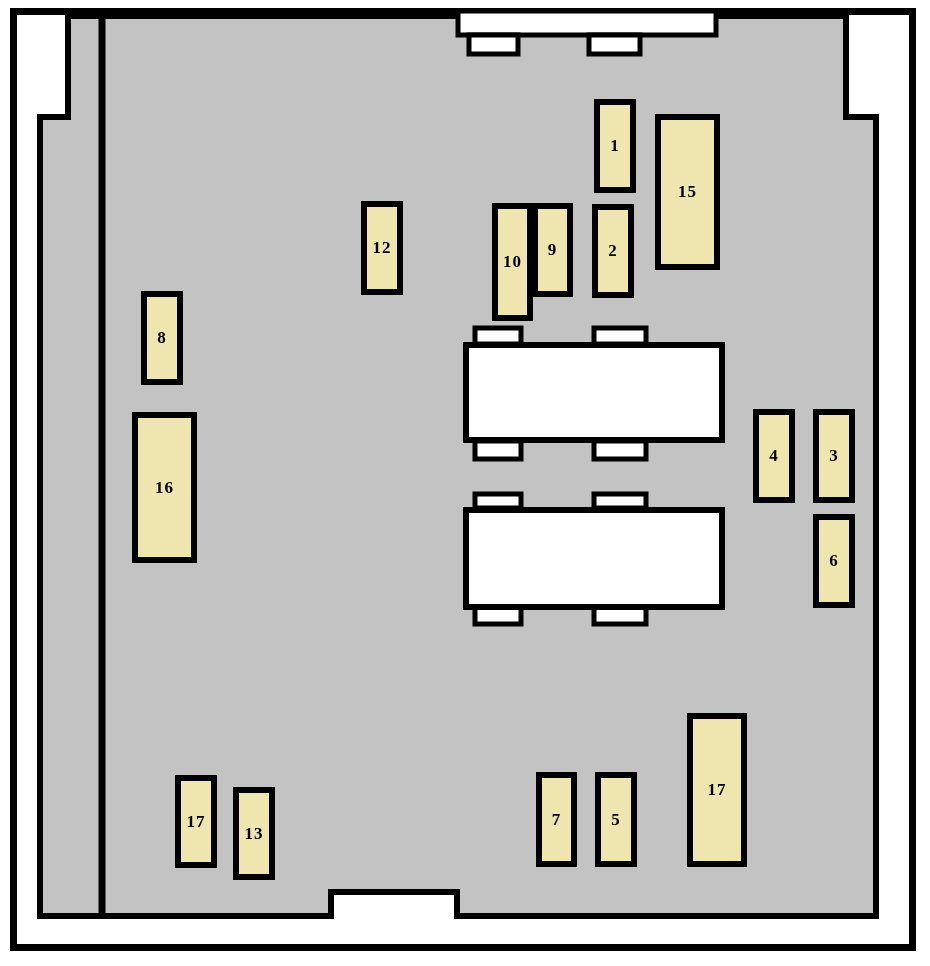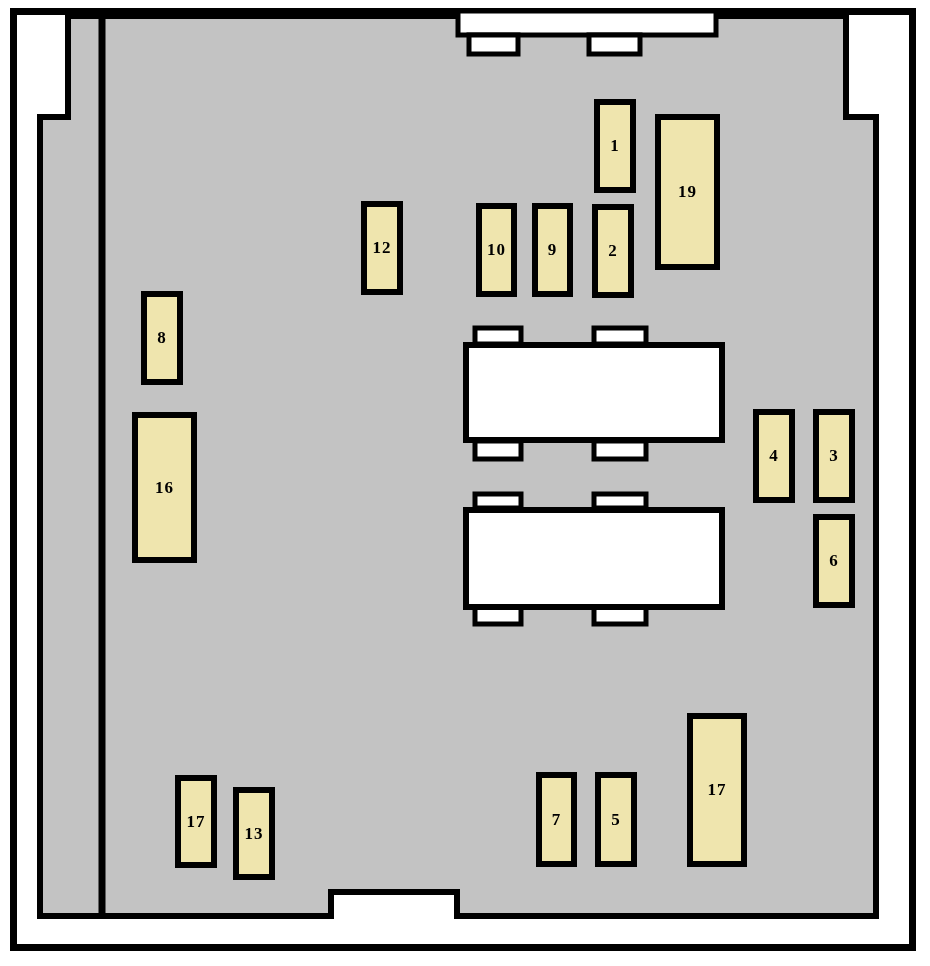--- a/index.html
+++ b/index.html
@@ -91,21 +91,21 @@
 
   <div class="fuse" style="left:594px; top:99px;  width:42px; height:94px;">1</div>
   <div class="fuse" style="left:592px; top:204px; width:42px; height:94px;">2</div>
   <div class="fuse" style="left:813px; top:409px; width:42px; height:94px;">3</div>
   <div class="fuse" style="left:753px; top:409px; width:42px; height:94px;">4</div>
   <div class="fuse" style="left:595px; top:772px; width:42px; height:95px;">5</div>
   <div class="fuse" style="left:813px; top:514px; width:42px; height:94px;">6</div>
   <div class="fuse" style="left:536px; top:772px; width:41px; height:95px;">7</div>
   <div class="fuse" style="left:141px; top:291px; width:42px; height:94px;">8</div>
   <div class="fuse" style="left:532px; top:203px; width:41px; height:94px;">9</div>
-  <div class="fuse" style="left:476px; top:203px; width:41px; height:94px;font-family:Liberation Serif, serif;">10</div>
+  <div class="fuse" style="left:492px; top:203px; width:41px; height:118px;font-family:Liberation Serif, serif;">10</div>
   <div class="fuse" style="left:353px; top:201px; width:42px; height:94px;margin-left:8px;">12</div>
   <div class="fuse" style="left:233px; top:775px; width:42px; height:93px;margin-top:12px;">13</div>
   <div class="fuse" style="left:175px; top:775px; width:42px; height:93px;">17</div>
-  <div class="fuse" style="left:655px; top:114px; width:65px; height:156px;">19</div>
+  <div class="fuse" style="left:655px; top:114px; width:65px; height:156px;">15</div>
   <div class="fuse" style="left:132px; top:412px; width:65px; height:151px;">16</div>
   <div class="fuse" style="left:687px; top:713px; width:60px; height:154px;">17</div>
 
 </div>
 
 </body></html>

